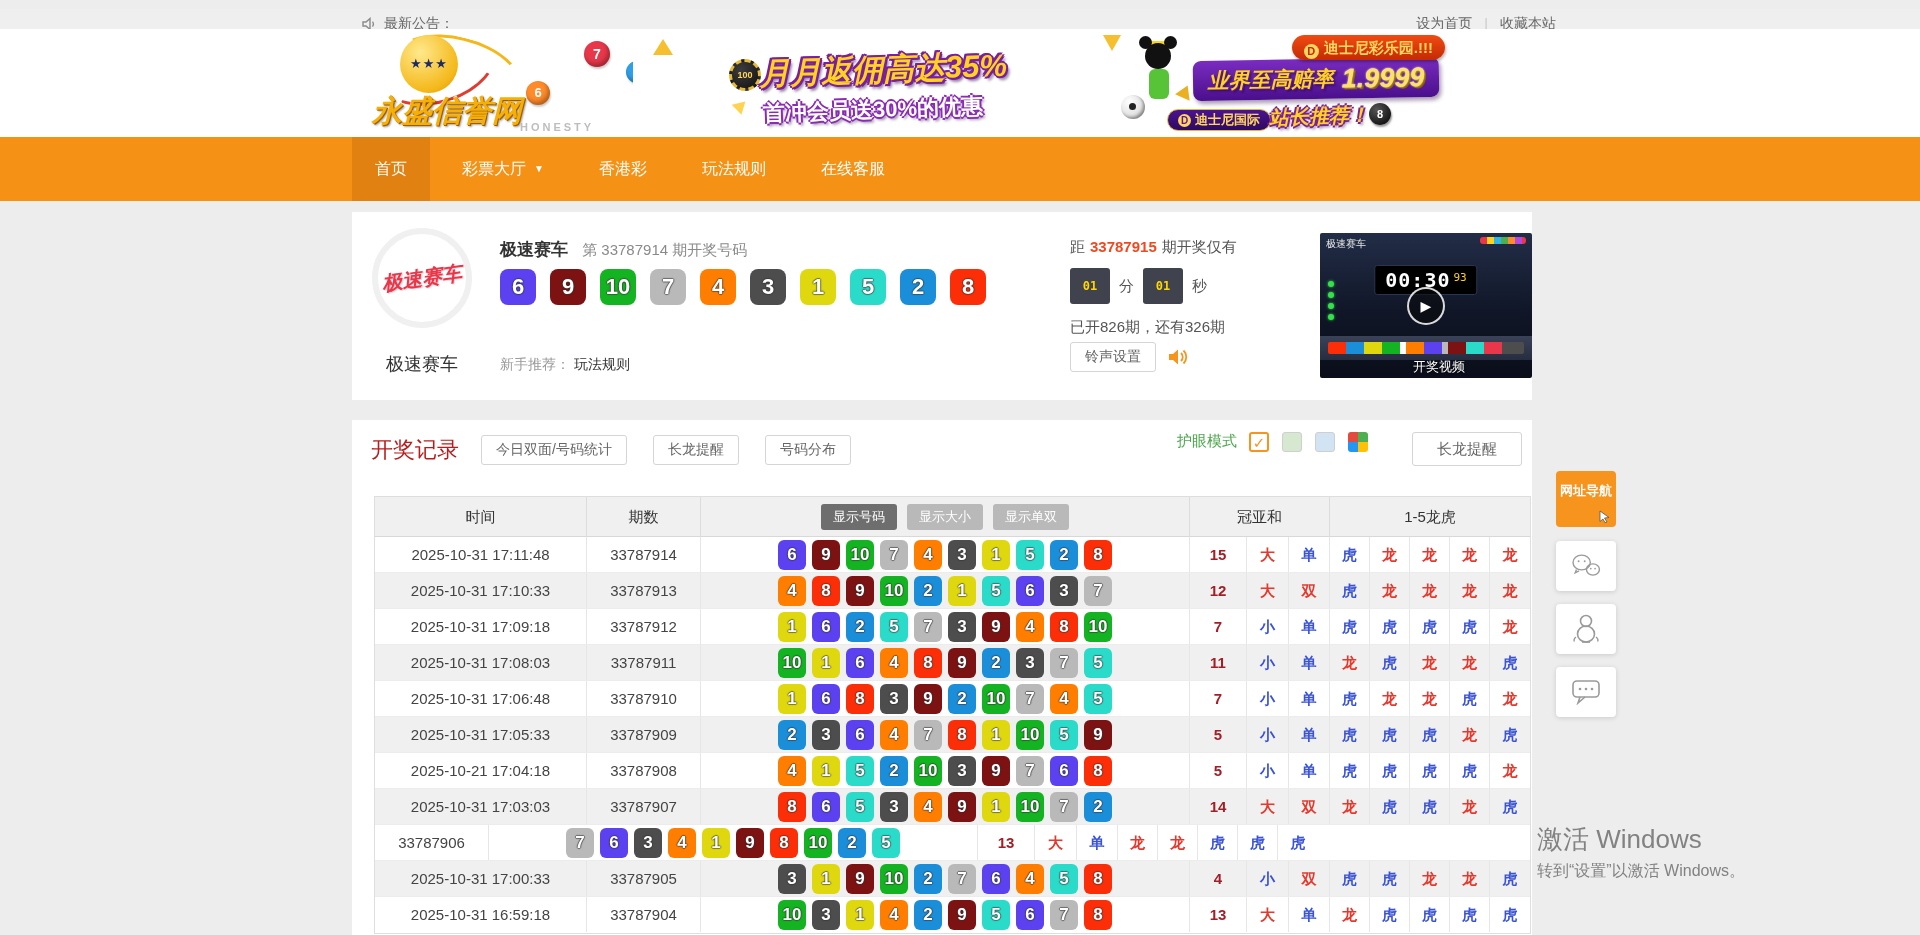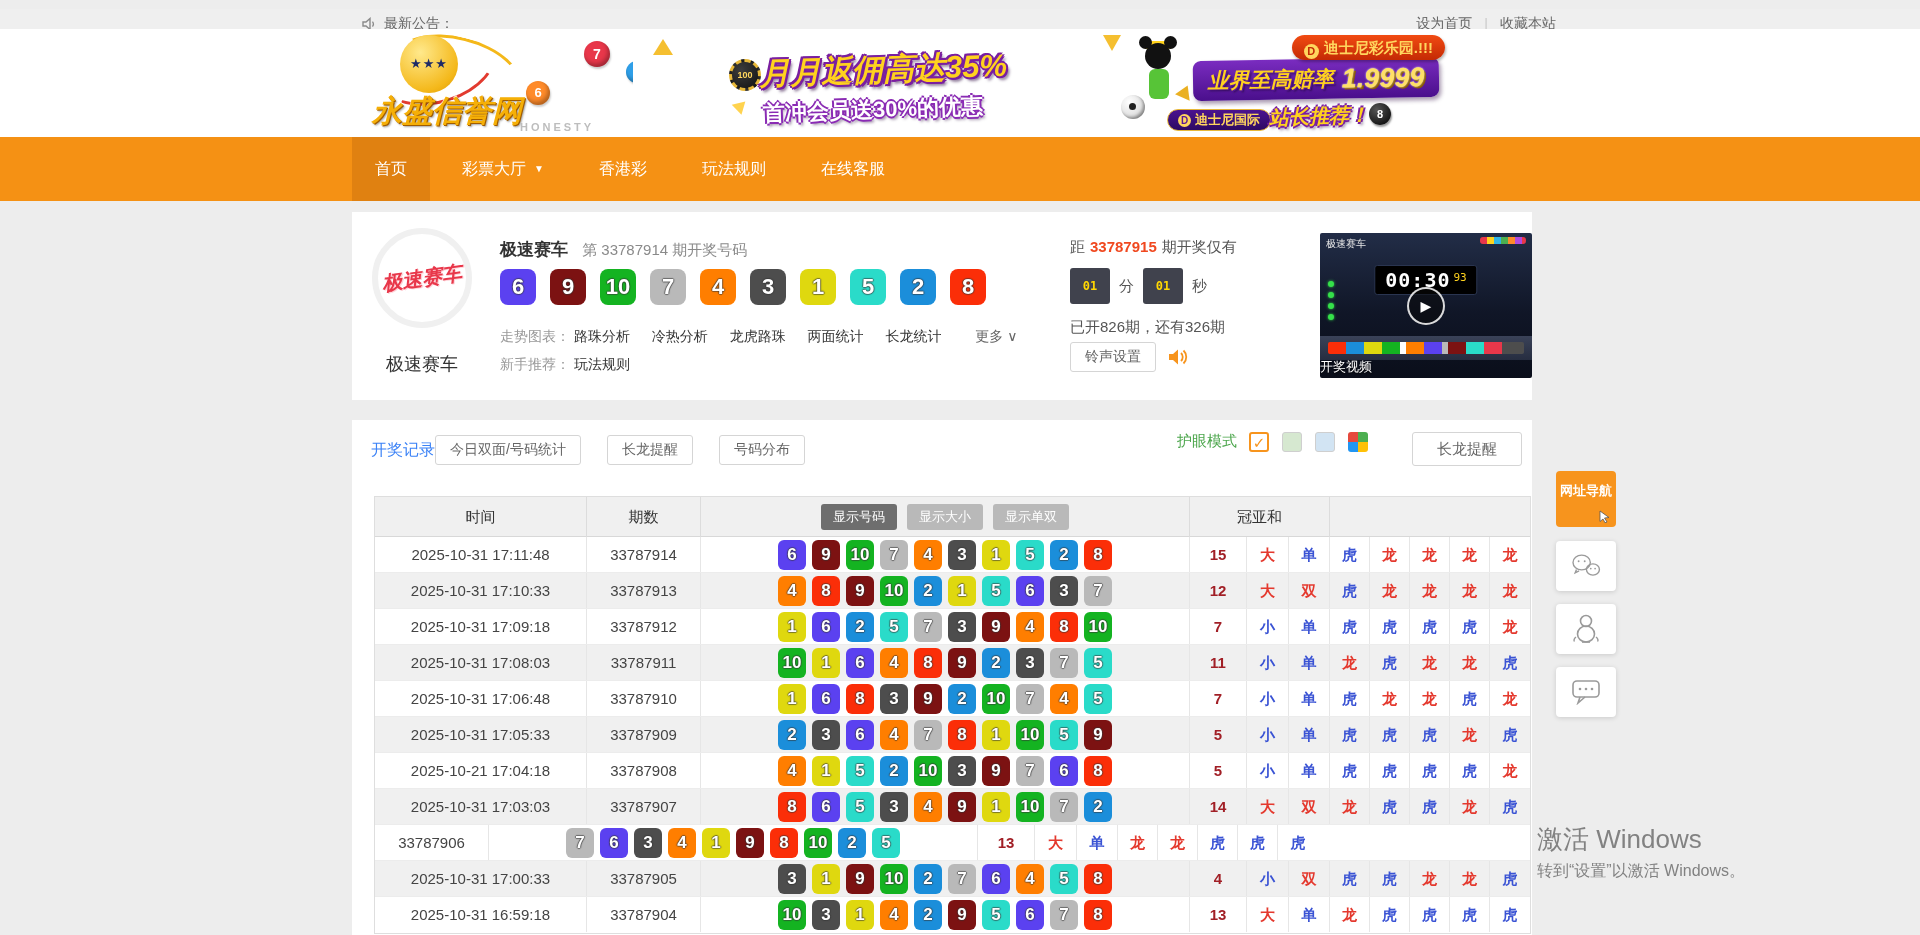--- a/index.html
+++ b/index.html
@@ -88,26 +88,26 @@
 .v-top{position:absolute;top:4px;left:6px;right:6px;display:flex;justify-content:space-between;font-size:10px;color:#e8e8e8}
 .v-topdots{width:46px;height:7px;border-radius:3px;background:repeating-linear-gradient(90deg,#e8374a 0 7px,#ffd21e 7px 14px,#2fb5e8 14px 21px,#4caf50 21px 28px,#ff8b2a 28px 35px,#b14be0 35px 42px)}
 .v-greens{position:absolute;left:8px;top:48px;display:flex;flex-direction:column;gap:5px}
 .v-greens i{width:6px;height:6px;border-radius:50%;background:#35e04a;box-shadow:0 0 3px #35e04a}
 .v-led{position:absolute;left:50%;top:32px;transform:translateX(-50%);background:#000;border:1px solid #2a3550;border-radius:3px;padding:2px 10px;white-space:nowrap}
 .v-time{font-family:"DejaVu Sans Mono",monospace;font-size:20px;font-weight:bold;letter-spacing:1px}
 .v-ms{font-family:"DejaVu Sans Mono",monospace;font-size:11px;vertical-align:6px;margin-left:3px;color:#ffd21e}
 .v-play{position:absolute;left:50%;top:73px;transform:translate(-50%,-50%);width:38px;height:38px;border-radius:50%;background:rgba(10,10,10,.55);border:2px solid rgba(255,255,255,.85);text-align:center;line-height:34px;font-size:14px;color:#fff}
 .v-track{position:absolute;left:0;bottom:18px;width:100%;height:24px;background:linear-gradient(#3a4258,#262d40);}
 .v-cars{position:absolute;left:8px;bottom:24px;width:196px;height:12px;border-radius:2px;background:repeating-linear-gradient(90deg,#fb2e08 0 18px,#1b8eda 18px 36px,#dfd80f 36px 54px,#14b321 54px 72px,#fff 72px 78px,#ff7e00 78px 96px,#5b41f0 96px 114px,#b9b9b9 114px 120px,#7c1212 120px 138px,#2adbc9 138px 156px,#e8374a 156px 174px,#4d4d4d 174px 196px)}
-.v-caption{position:absolute;left:0;bottom:2px;width:100%;font-size:13px;color:#fff;text-shadow:0 1px 2px #000}
+.v-caption{position:absolute;left:13px;bottom:2px;width:100%;text-align:center;font-size:13px;color:#fff;text-shadow:0 1px 2px #000}
 
 
 .card2{position:absolute;top:420px;left:352px;width:1180px;height:515px;background:#fff}
 .rec-header{position:absolute;left:19px;top:12px;right:2px;height:36px;display:flex;align-items:center}
-.rec-title{font-size:16px;color:#3b82f6;}
+.rec-title{font-size:22px;color:#b91c1c;margin-right:22px}
 .tool-btn{height:30px;padding:0 14px;margin-right:26px}
 .rec-right{position:absolute;right:8px;top:0;height:36px;display:flex;align-items:flex-start}
 .eye-label{font-size:15px;color:#4ca64c;margin-right:12px;cursor:pointer}
 .eye-check{width:20px;height:20px;border:2px solid #f7941d;border-radius:3px;background:#fff;color:#f7941d;font-size:15px;font-weight:bold;text-align:center;line-height:17px;cursor:pointer;margin-right:13px}
 .eye-swatch{width:20px;height:20px;border-radius:3px;border:1px solid #cfcfcf;cursor:pointer;margin-right:13px}
 .eye-multi{width:20px;height:20px;border-radius:3px;overflow:hidden;display:grid;grid-template-columns:10px 10px;grid-template-rows:10px 10px;cursor:pointer;margin-right:44px}
 .history-btn{height:34px;padding:0 24px;font-size:15px}
 
 
 .dtable{position:absolute;left:22px;top:76px;width:1157px;border:1px solid #dedede}
@@ -215,29 +215,20 @@
       <span>极速赛车</span>
     </div>
   <div class="g-name">极速赛车</div>
   <div class="g-titlerow">
     <b>极速赛车</b>
     <span>第</span>
     <span>33787914</span>
     <span>期开奖号码</span>
   </div>
   <div id="big-balls"><span class="ball big" style="background: rgb(91, 65, 240);">6</span><span class="ball big" style="background: rgb(124, 18, 18);">9</span><span class="ball big" style="background: rgb(20, 179, 33);">10</span><span class="ball big" style="background: rgb(185, 185, 185);">7</span><span class="ball big" style="background: rgb(255, 126, 0);">4</span><span class="ball big" style="background: rgb(77, 77, 77);">3</span><span class="ball big" style="background: rgb(223, 216, 15);">1</span><span class="ball big" style="background: rgb(42, 219, 201);">5</span><span class="ball big" style="background: rgb(27, 142, 218);">2</span><span class="ball big" style="background: rgb(251, 46, 8);">8</span></div>
-  <div class="g-links">
-    <span>走势图表：</span>
-    <a>路珠分析</a>
-    <a>冷热分析</a>
-    <a>龙虎路珠</a>
-    <a>两面统计</a>
-    <a>长龙统计</a>
-    <span class="more"><span>更多</span> <span>∨</span></span>
-  </div>
   <div class="g-links2">
     <span>新手推荐：</span>
     <a>玩法规则</a>
   </div>
 
   <div class="cd-line1">
     <span>距</span><span class="issue-hl" style="color: rgb(240, 72, 31);">33787915</span><span>期开奖仅有</span>
   </div>
   <div class="cd-boxes">
     <div class="cd-box" style="background: rgb(64, 66, 77); color: rgb(255, 215, 2);">01</div>
@@ -299,20 +290,21 @@
   <div class="dtable">
     <div class="thead">
       <div class="th c-time">时间</div>
       <div class="th c-issue">期数</div>
       <div class="th c-nums">
         <span class="tg tg-active">显示号码</span>
         <span class="tg tg-idle">显示大小</span>
         <span class="tg tg-idle">显示单双</span>
       </div>
       <div class="th c-sumgrp">冠亚和</div>
+      <div class="th c-dtgrp">1-5龙虎</div>
     </div>
     <div id="tbody">
         <div class="trow">
           <div class="td c-time">2025-10-31 17:11:48</div>
           <div class="td c-issue">33787914</div>
           <div class="td c-nums"><span class="ball small" style="background: rgb(91, 65, 240);">6</span><span class="ball small" style="background: rgb(124, 18, 18);">9</span><span class="ball small" style="background: rgb(20, 179, 33);">10</span><span class="ball small" style="background: rgb(185, 185, 185);">7</span><span class="ball small" style="background: rgb(255, 126, 0);">4</span><span class="ball small" style="background: rgb(77, 77, 77);">3</span><span class="ball small" style="background: rgb(223, 216, 15);">1</span><span class="ball small" style="background: rgb(42, 219, 201);">5</span><span class="ball small" style="background: rgb(27, 142, 218);">2</span><span class="ball small" style="background: rgb(251, 46, 8);">8</span></div>
           <div class="td c-sum" style="color: rgb(161, 31, 38);">15</div>
           <div class="td c-size" style="color: rgb(228, 57, 46);">大</div>
           <div class="td c-parity" style="color: rgb(58, 83, 212);">单</div>
           <div class="td c-dt" style="color: rgb(58, 83, 212);">虎</div>

